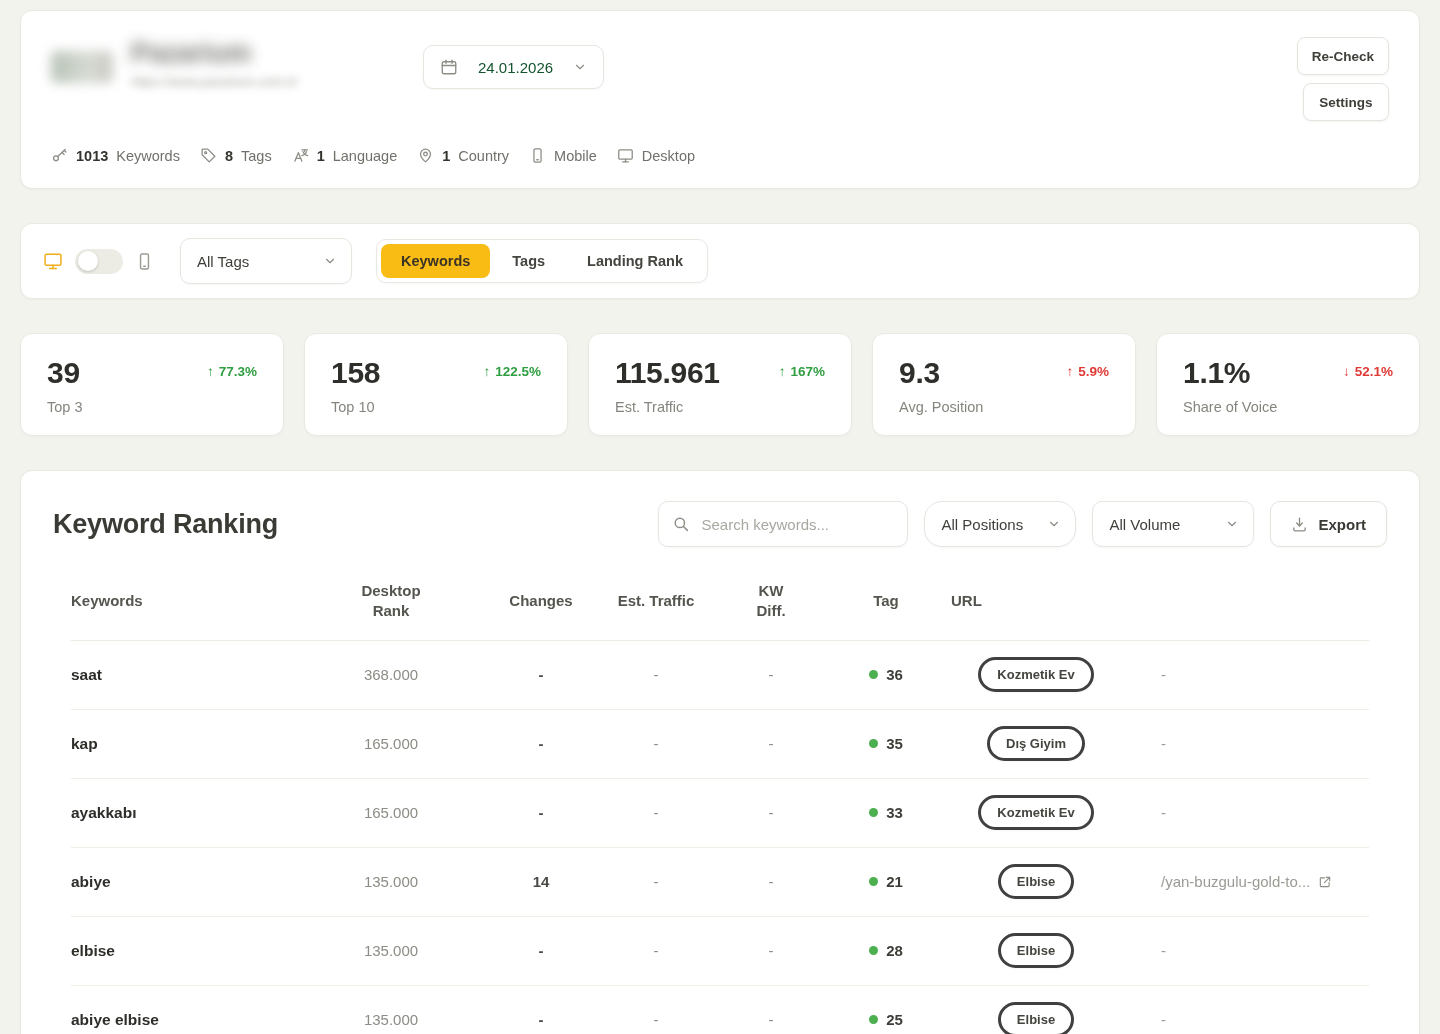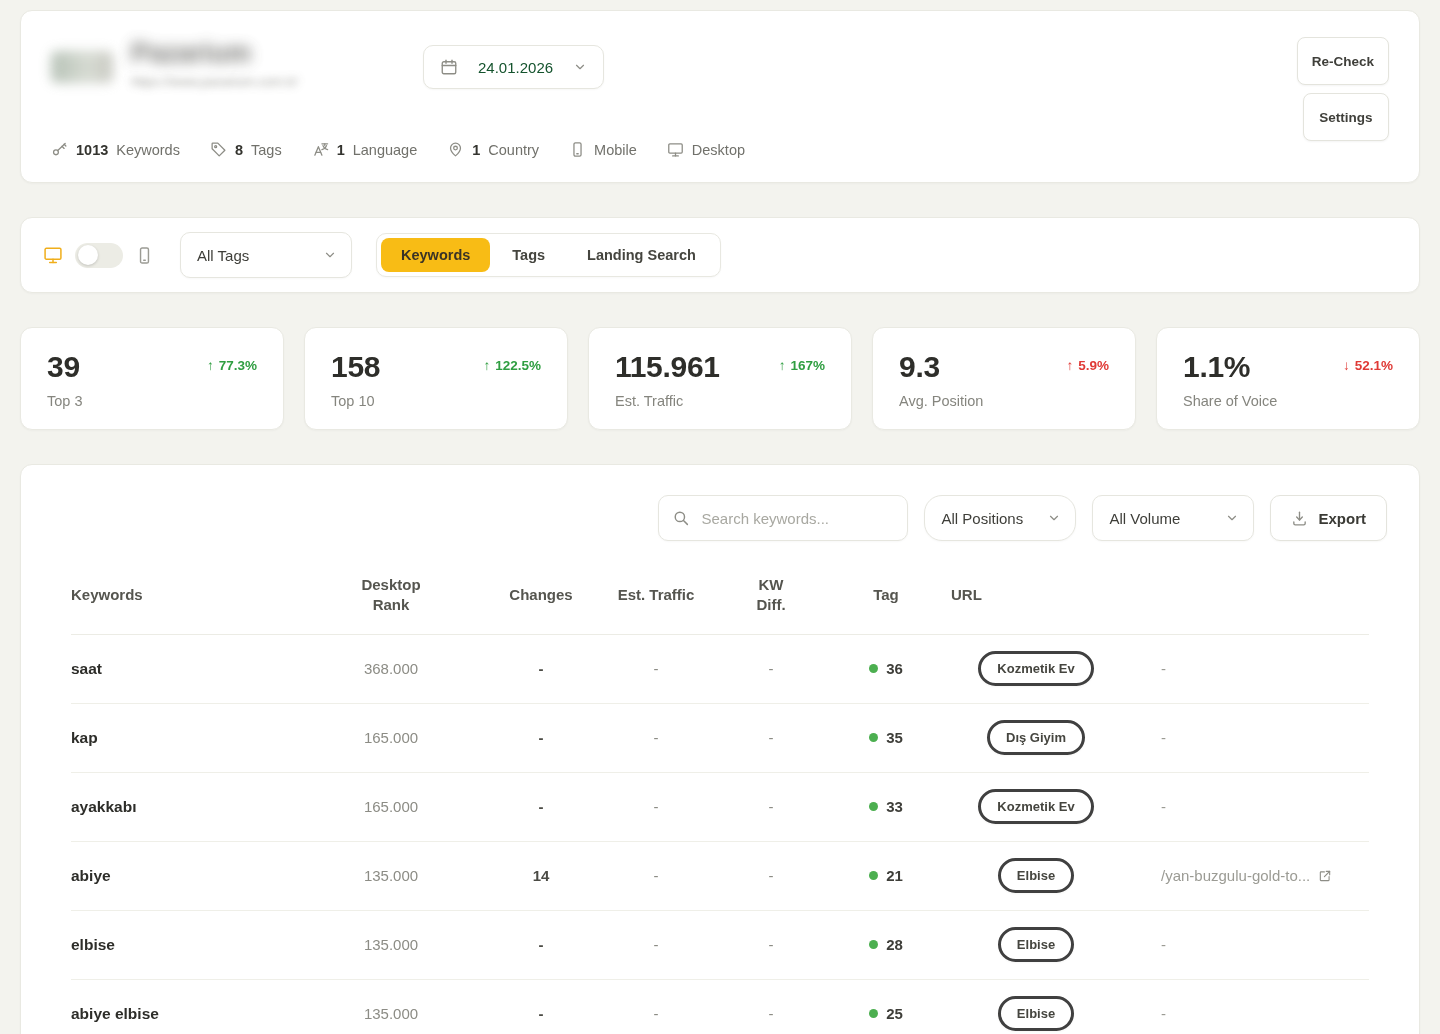--- a/index.html
+++ b/index.html
@@ -31,27 +31,27 @@
   .date-btn {
     margin-top:8px; margin-left:22px;
     display:flex; align-items:center; gap:20px;
     height:44px; padding:0 16px;
     border:1px solid #e6e6df; border-radius:10px; background:#fff;
     font-size:15px; color:#14532d; cursor:pointer;
     box-shadow:0 1px 2px rgba(40,40,30,.04);
   }
   .header-actions { margin-left:auto; display:flex; flex-direction:column; gap:8px; align-items:flex-end; }
   .small-btn {
-    min-width:86px; height:48px; padding:16px 14px;
+    min-width:86px; height:38px; padding:16px 14px;
     display:flex; align-items:center; justify-content:center;
     border:1px solid #e4e4dd; border-radius:8px; background:#fff;
     font-size:13.5px; font-weight:700; color:#3f3f3a; cursor:pointer;
     box-shadow:0 1px 2px rgba(40,40,30,.05);
   }
-  .meta-row { display:flex; align-items:flex-start; gap:30px; }
+  .meta-row { display:flex; align-items:flex-start; gap:20px; margin-top:26px; }
   .meta-item { display:flex; align-items:center; gap:8px; font-size:14.5px; color:#71716b; }
   .meta-item b { color:#34342f; font-weight:700; }
   .icon { display:inline-flex; color:#8d8d86; }
   .icon svg { display:block; }
 
   
   .filter-card { padding:14px 22px; display:flex; align-items:center; gap:18px; }
   .device-group { display:flex; align-items:center; gap:12px; }
   .device-icon { color:#9b9b94; cursor:pointer; display:inline-flex; }
   .device-icon.active { color:#f0ae1b; }
@@ -283,21 +283,21 @@
       <span class="icon">
         <svg width="14" height="14" viewBox="0 0 24 24" fill="none" stroke="currentColor" stroke-width="2" stroke-linecap="round" stroke-linejoin="round">
             <polyline points="6 9 12 15 18 9"></polyline>
           </svg>
       </span>
     </div>
 
     <div class="segmented">
       <div class="seg-item active">Keywords</div>
       <div class="seg-item">Tags</div>
-      <div class="seg-item">Landing Search</div>
+      <div class="seg-item">Landing Rank</div>
     </div>
   </div>
 
   <div class="stats-row">
     <div class="card stat-card">
       <div class="stat-main">
         <div class="stat-value">39</div>
         <div class="stat-label">Top 3</div>
       </div>
       <div class="stat-change pos">
@@ -342,20 +342,21 @@
       </div>
       <div class="stat-change neg">
         <span>↓</span>
           <span>52.1%</span>
       </div>
     </div>
   </div>
 
   <div class="card ranking-card">
     <div class="ranking-head">
+      <div class="ranking-title">Keyword Ranking</div>
       <div class="ranking-controls">
         <div class="search-box">
           <span class="search-icon-wrap icon">
             <svg width="18" height="18" viewBox="0 0 24 24" fill="none" stroke="currentColor" stroke-width="1.9" stroke-linecap="round">
                 <circle cx="10.5" cy="10.5" r="6.2"></circle>
                 <line x1="15.3" y1="15.3" x2="20.5" y2="20.5"></line>
               </svg>
           </span>
           <input type="text" placeholder="Search keywords..." style="">
         </div>

